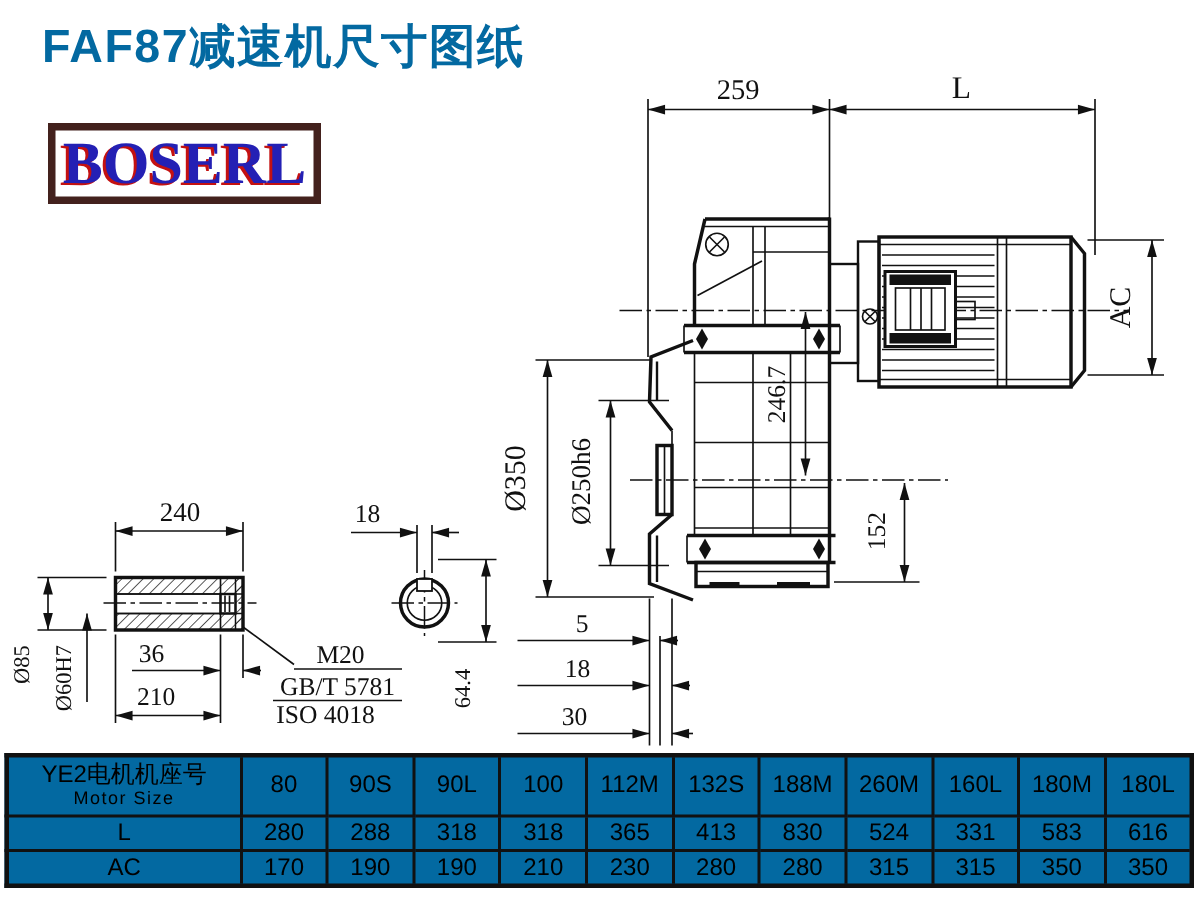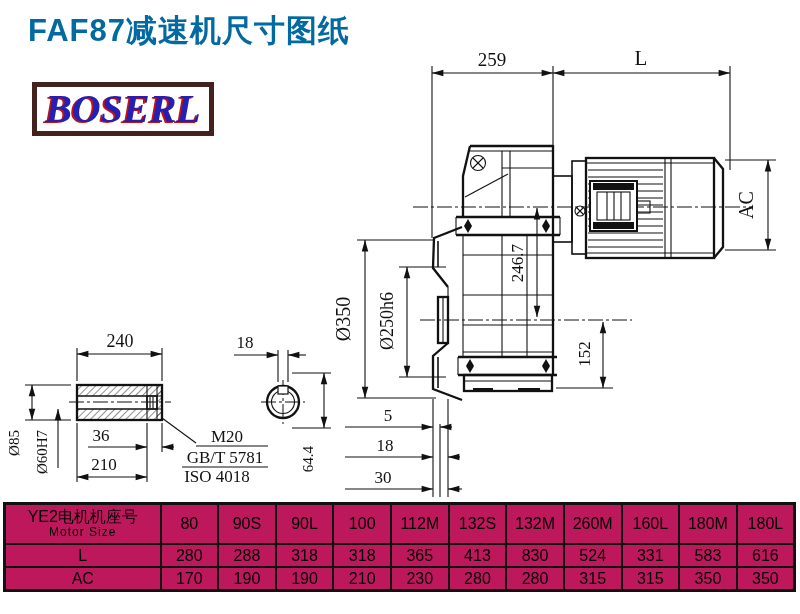--- a/index.html
+++ b/index.html
@@ -3,31 +3,31 @@
 <meta charset="utf-8">
 <style>
   html,body{margin:0;padding:0;}
   body{width:800px;height:614px;position:relative;background:#fff;overflow:hidden;
        font-family:"Liberation Sans",sans-serif;color:#111;}
   .page-title{position:absolute;left:28px;top:10px;font-size:31px;font-weight:bold;
        letter-spacing:1px;font-family:"Liberation Sans",sans-serif;color:#0369a1;}
   .logo-box{position:absolute;left:32px;top:82px;width:172px;height:44px;
        border:5px solid #43211d;background:#fff;display:flex;align-items:center;justify-content:center;}
   .logo-text{font-family:"Liberation Serif",serif;font-weight:bold;font-size:40px;line-height:1;
-       color:#2420b4;text-shadow:-2px 1px 0 #c41111;font-style:italic;}
+       color:#2420b4;text-shadow:-2px 1px 0 #c41111;}
   svg{position:absolute;left:0;top:0;}
   svg text{font-family:"Liberation Serif",serif;fill:#111;}
   .thin{stroke:#111;stroke-width:1.1;fill:none;}
   .med{stroke:#111;stroke-width:1.6;fill:none;}
   .thick{stroke:#111;stroke-width:2.3;fill:none;}
   .diml{stroke:#111;stroke-width:1.1;fill:none;}
   .cline{stroke:#111;stroke-width:1;fill:none;stroke-dasharray:15 3 3 3;}
   .blk{fill:#111;stroke:none;}
   .spec-table{position:absolute;left:3px;top:502px;width:793px;border-collapse:collapse;
-       table-layout:fixed;background:#be185d;}
+       table-layout:fixed;background:#0369a1;}
   .spec-table td{border:2px solid #111;text-align:center;vertical-align:middle;
        font-size:16px;padding:0;color:#000;}
   .spec-table{border:3px solid #111;}
   .spec-table .hdr td{height:38px;}
   .spec-table .datarow td{height:21px;}
   .hdr-cn{font-size:16px;line-height:1.15;}
   .hdr-en{font-size:12px;line-height:1.15;letter-spacing:1px;}
 </style>
 </head>
 <body>
@@ -281,21 +281,21 @@
     <td>
       <div class="hdr-cn">YE2电机机座号</div>
       <div class="hdr-en">Motor Size</div>
     </td>
     <td>80</td>
     <td>90S</td>
     <td>90L</td>
     <td>100</td>
     <td>112M</td>
     <td>132S</td>
-    <td>132M</td>
+    <td>188M</td>
     <td>260M</td>
     <td>160L</td>
     <td>180M</td>
     <td>180L</td>
   </tr>
   <tr class="datarow">
     <td>L</td>
     <td>280</td>
     <td>288</td>
     <td>318</td>

